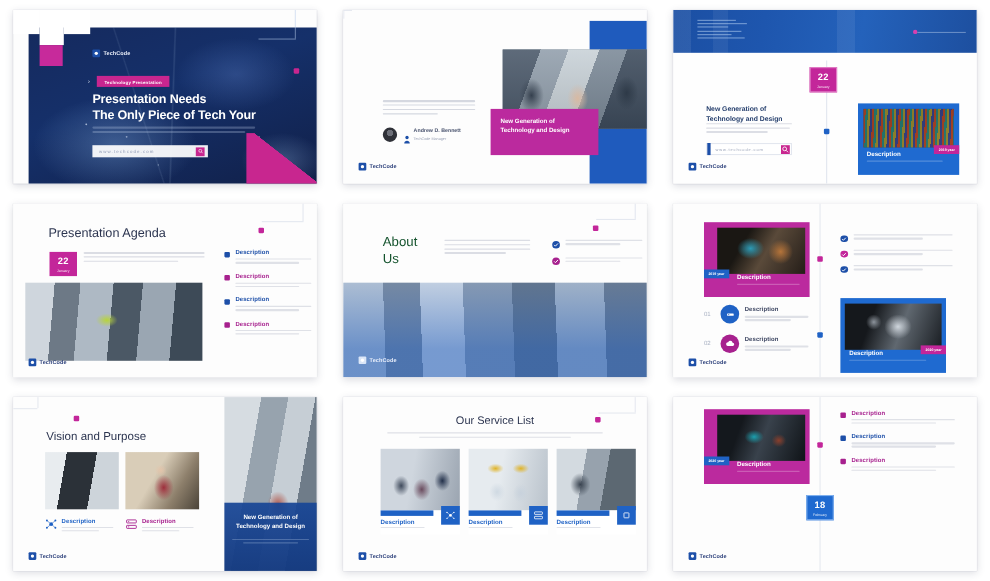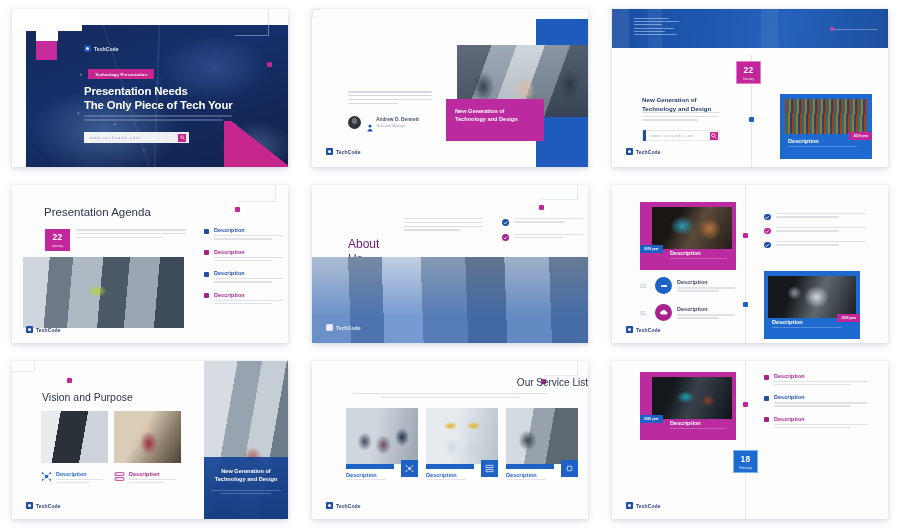--- a/index.html
+++ b/index.html
@@ -206,21 +206,21 @@
       linear-gradient(100deg,#d3dae0 0 34%, #97a2ad 34% 60%, #5c6872 60% 100%);
   }
   .img-control{
     background:
       radial-gradient(ellipse 14px 10px at 42% 48%, #1b9fae, transparent 62%),
       radial-gradient(ellipse 10px 9px at 70% 56%, #8a3f2c, transparent 66%),
       linear-gradient(110deg,#14181d 0 26%, #39424c 52%, #0f1317 100%);
   }
 
   
-  .s5-title{ position:absolute; font-size:12px; color:#701a75; line-height:1.22;margin-top:24px; }
+  .s5-title{ position:absolute; font-size:12px; color:#14532d; line-height:1.22; }
   .s5-statsbar{
     position:absolute; left:0; right:0; bottom:0; height:38px;
     background: linear-gradient(180deg,#1f62c5 0%, #1b57b3 100%);
     display:flex; align-items:flex-end;
   }
   .s5-stat{ flex:1; text-align:center; padding-bottom:5px; }
   .s5-stat .lab{ font-size:3.6px; color:#bcd2ef; letter-spacing:.2px; }
   .s5-stat .val{ font-size:13.5px; color:#fff; font-weight:bold; line-height:1.05; letter-spacing:.3px; }
 
   
@@ -228,21 +228,21 @@
   .s7-rightimg{ position:absolute; right:0; top:0; width:84px; height:158px; }
   .s7-rightpanel{
     position:absolute; right:0; bottom:0; width:84px; height:62px;
     background: linear-gradient(180deg, rgba(24,70,150,.93), rgba(20,58,128,.97));
     color:#fff; text-align:center; padding:10px 7px;
   }
   .s7-rightpanel .h{ font-size:5.6px; font-weight:600; line-height:1.5; }
   .icon-chip{ width:11px; height:11px; display:flex; align-items:center; justify-content:center; }
 
   
-  .s8-title{ position:absolute; left:0; right:0; text-align:right; font-size:10px; color:#2c3550; }
+  .s8-title{ position:absolute; left:0; right:0; text-align:center; font-size:10px; color:#2c3550; }
   .svc-card{ position:absolute; width:72px; }
   .svc-img{ width:72px; height:56px; }
   .svc-foot{ position:relative; height:22px; background:#fff; }
   .svc-bar{ position:absolute; left:0; top:0; width:48px; height:5px; background:#1f62c5; }
   .svc-h{ position:absolute; left:0; top:8px; font-size:5.6px; font-weight:600; }
   .svc-b{ position:absolute; left:0; top:15px; }
   .svc-icon{ position:absolute; right:0; top:-4px; width:17px; height:17px; background:#1f62c5; display:flex; align-items:center; justify-content:center; }
 
   
   #watermark{

